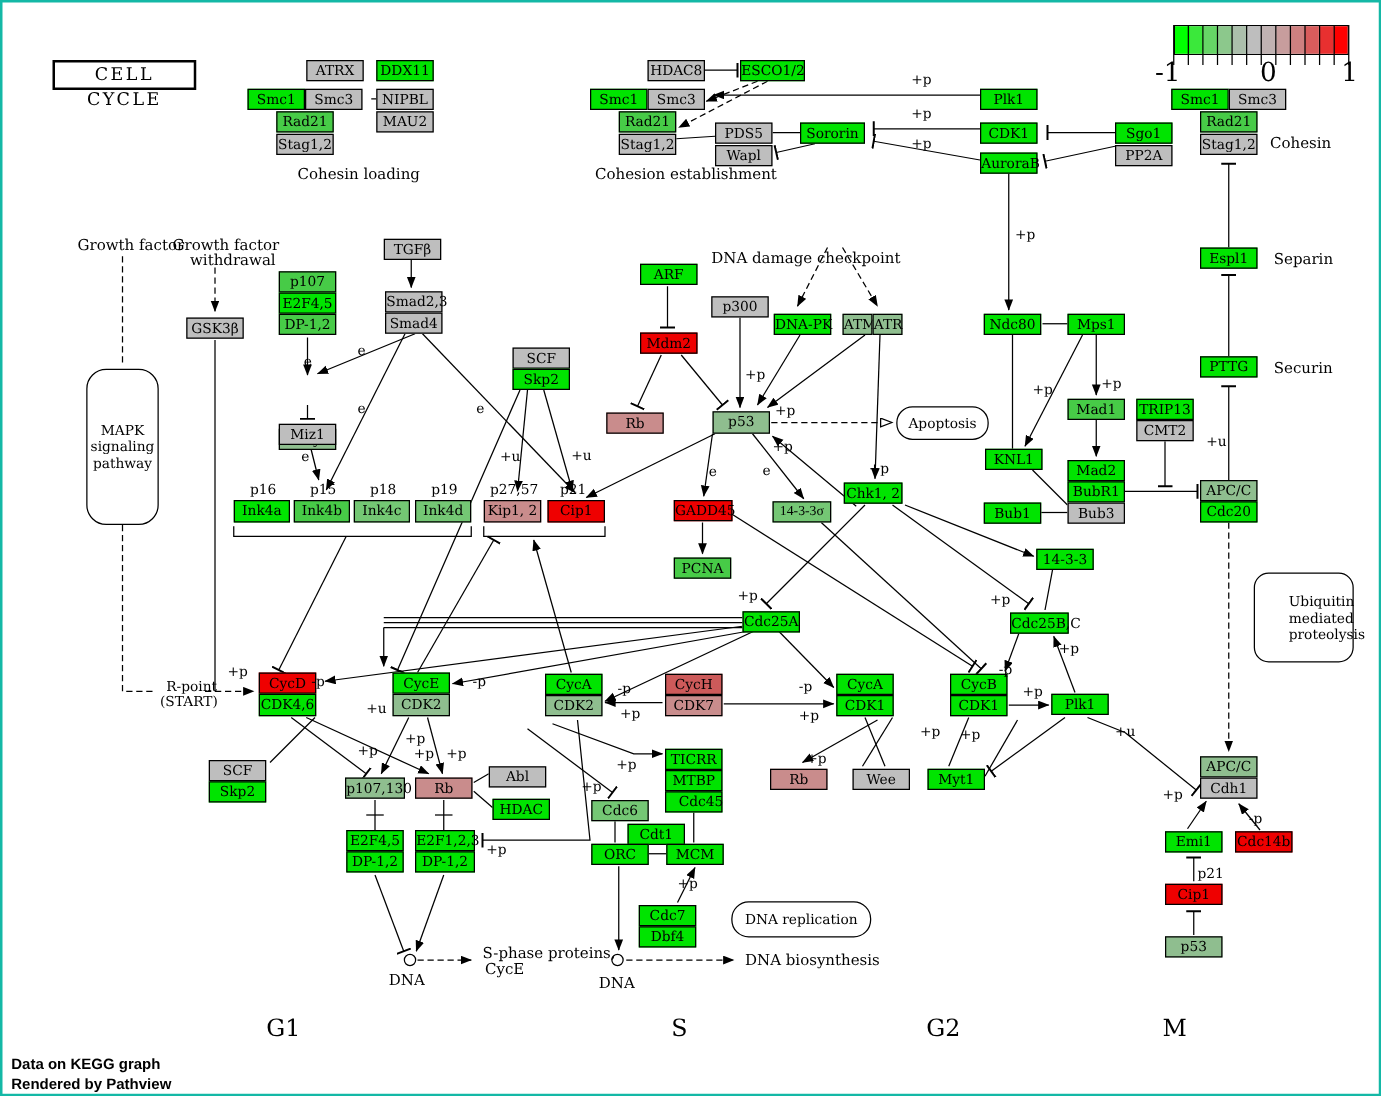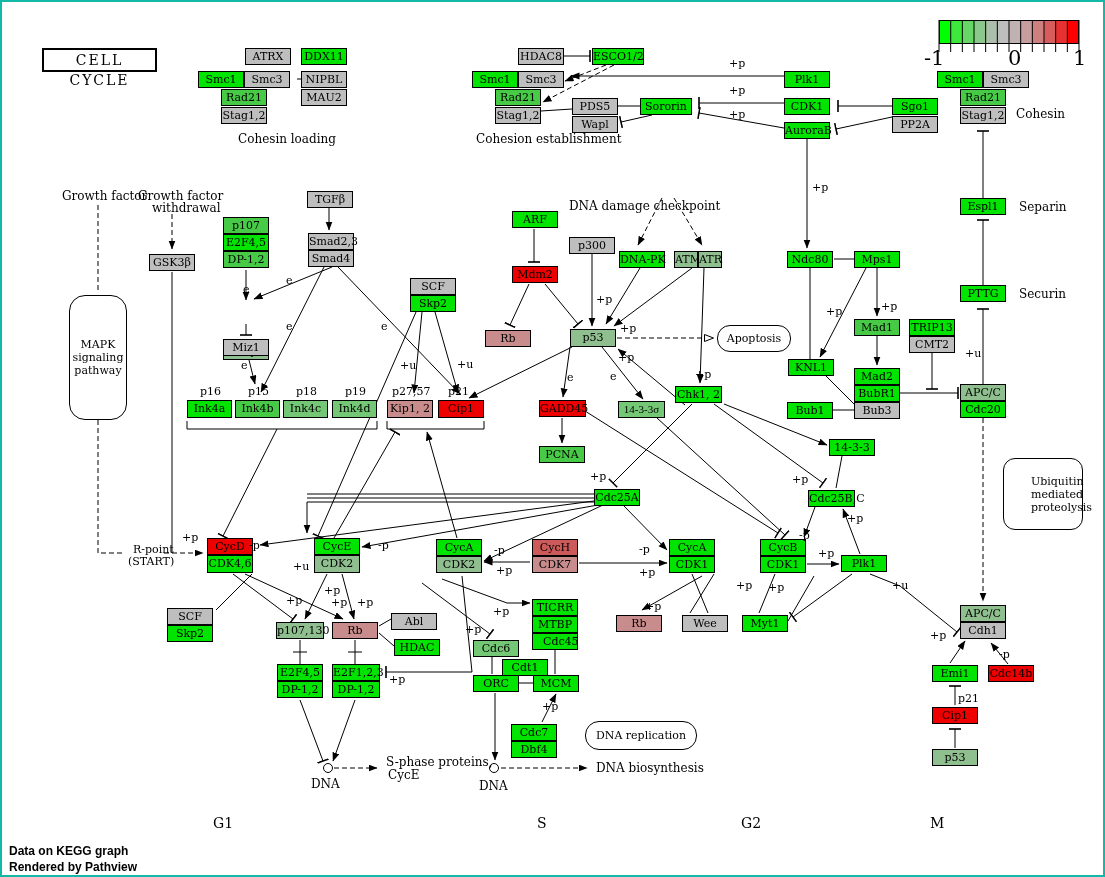--- a/index.html
+++ b/index.html
@@ -7,21 +7,21 @@
          background:#fff;font-family:"DejaVu Serif","Liberation Serif",serif;overflow:hidden;}
   #edge-svg{position:absolute;left:0;top:0;z-index:1;pointer-events:none;}
   .node{position:absolute;z-index:2;border:1px solid #000;box-sizing:border-box;text-align:center;
         font-size:11px;line-height:15px;white-space:nowrap;overflow:visible;color:#000;cursor:pointer;}
   .comp{position:absolute;z-index:2;border:1px solid #000;box-sizing:border-box;background:#fff;
         display:flex;flex-direction:column;justify-content:center;text-align:center;
         font-size:11px;line-height:13px;color:#000;}
   .lbl{position:absolute;z-index:3;color:#000;font-size:12px;line-height:13px;white-space:nowrap;}
   .lbl.small{font-size:11px;}
   .lbl.big{font-size:21px;line-height:21px;}
-  .lbl.phase{font-size:14px;}
+  .lbl.phase{font-size:19px;}
   .lbl.sans{font-family:"Liberation Sans","DejaVu Sans",sans-serif;font-weight:bold;font-size:12px;}
   #title-box{position:absolute;z-index:3;border:2px solid #000;background:#fff;text-align:center;
              font-size:14px;letter-spacing:2px;line-height:20px;box-sizing:border-box;}
   #legend-bar{position:absolute;z-index:0;display:flex;border:1px solid #000;box-sizing:border-box;}
   #legend-bar div{flex:1 1 auto;}
 </style>
 </head>
 <body>
 
 <div id="stage">

